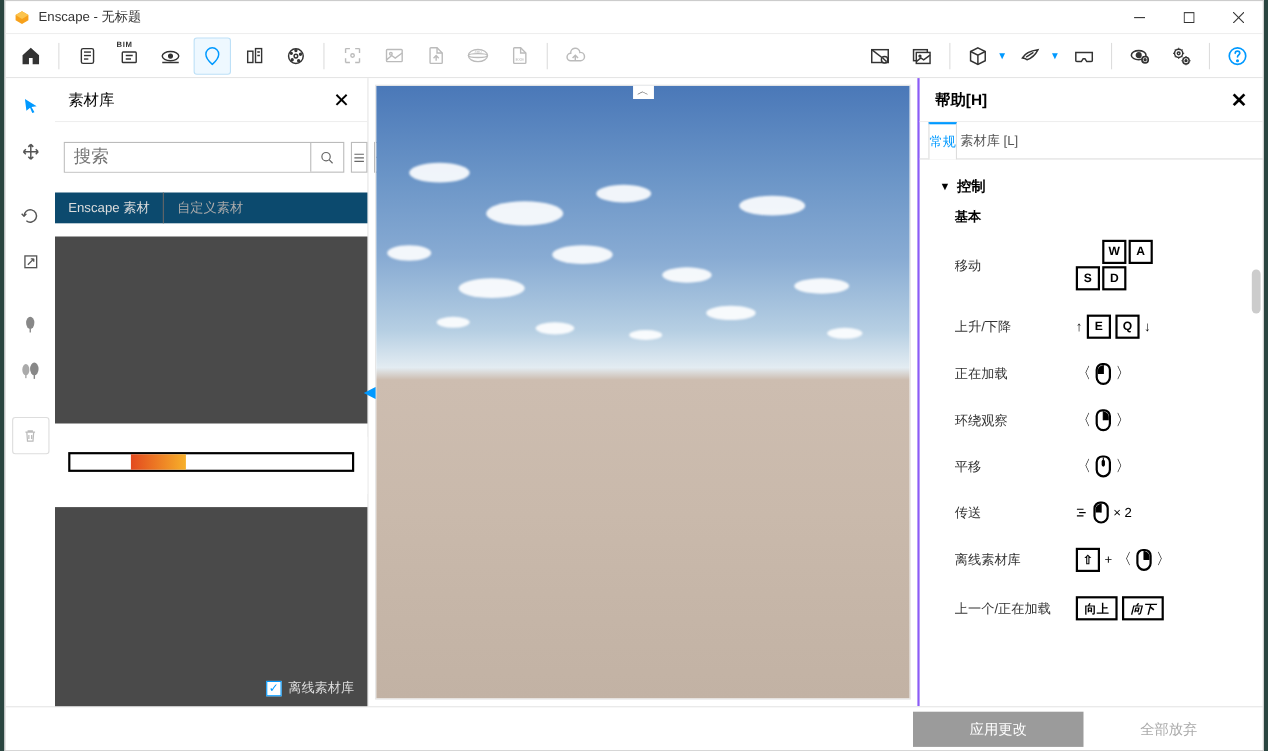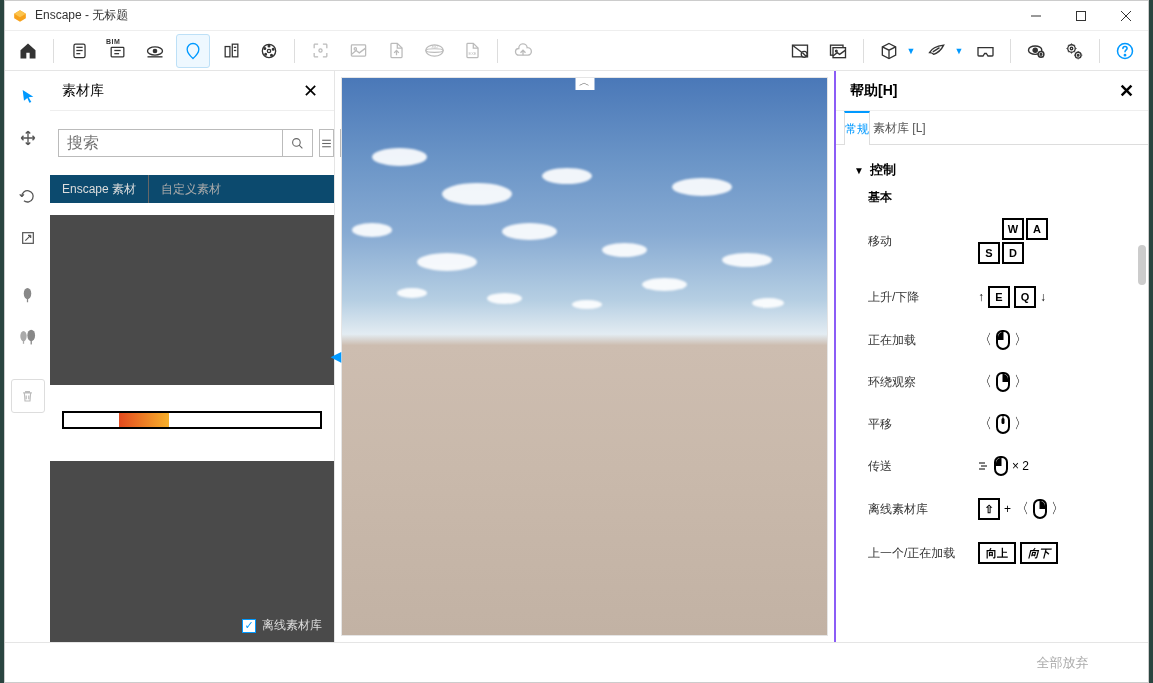--- a/index.html
+++ b/index.html
@@ -506,17 +506,18 @@
             <div class="key" style="min-width:38px;">向上</div>
             <div class="key" style="min-width:38px;font-style:italic;">向下</div>
           </div>
         </div>
         <div class="scrollthumb"></div>
       </div>
     </div>
   </div>
 
   <div class="bottombar">
+    <div class="bbtn apply">应用更改</div>
     <div class="bbtn discard">全部放弃</div>
   </div>
 </div>
 
 <div class="collapse-caret">◀</div>
 
 </body></html>

